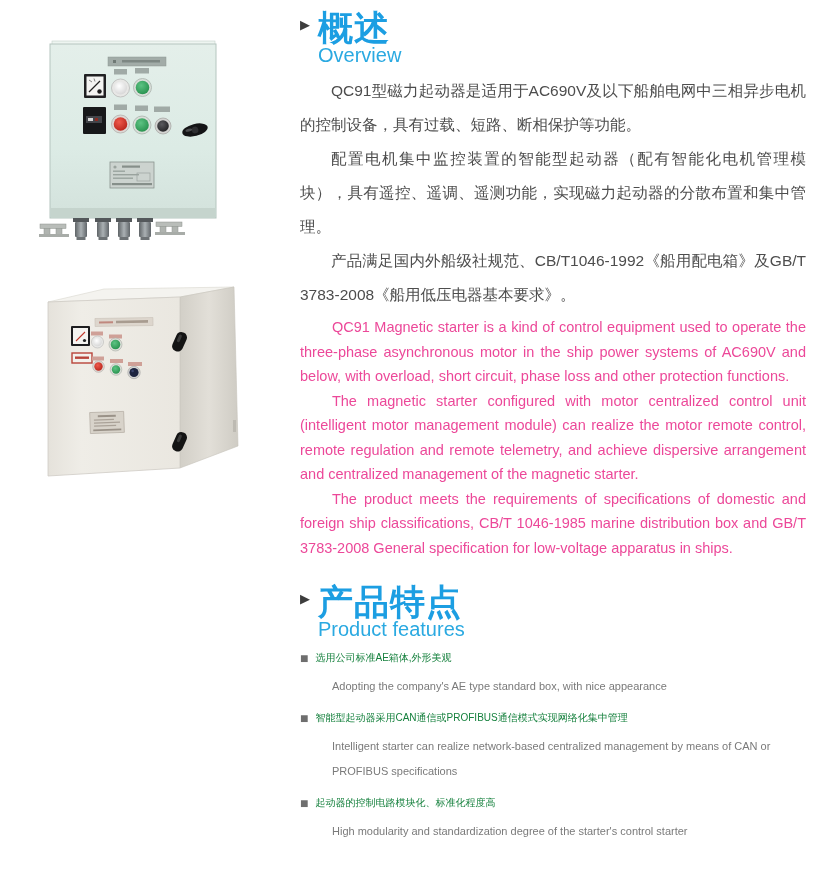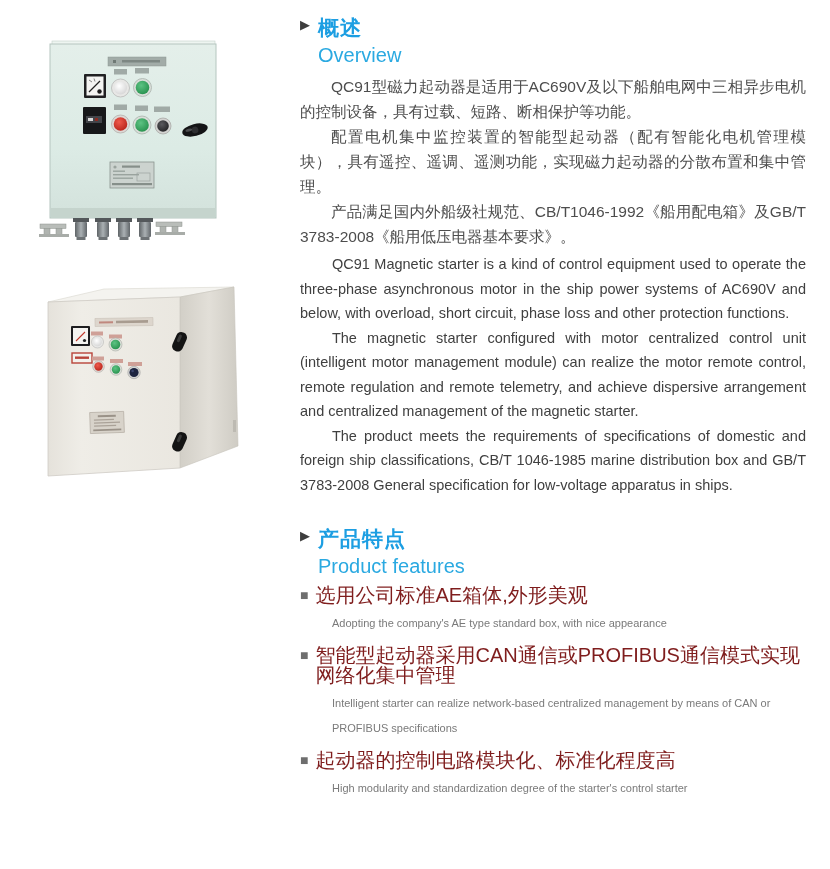--- a/index.html
+++ b/index.html
@@ -9,34 +9,34 @@
 
   
   .gallery { position:absolute; left:0; top:0; width:290px; height:520px; }
   .photo { position:absolute; }
 
   
   .content { position:absolute; left:300px; top:12px; width:506px; }
 
   .sec-header { position:relative; padding-left:18px; }
   .sec-arrow { position:absolute; left:0; top:6px; font-size:13px; color:#3d3d3d; line-height:1; }
-  .sec-title-cn { font-size:21px; font-weight:bold; color:#1c9ee2; line-height:32px; letter-spacing:1px; }
+  .sec-title-cn { font-size:35px; font-weight:bold; color:#1c9ee2; line-height:32px; letter-spacing:1px; }
   .sec-title-en { font-size:20px; color:#2aa9e1; line-height:20px; margin-top:1px; }
 
   .cn-block { margin-top:9px; }
-  .p-cn { font-size:15.5px; color:#4d4d4d; line-height:25px; text-align:justify; text-indent:2em; }
+  .p-cn { font-size:15.5px; color:#4d4d4d; line-height:34px; text-align:justify; text-indent:2em; }
   .en-block { margin-top:3px; }
-  .p-en { font-size:14.5px; color:#404040; line-height:24.5px; text-align:justify; text-indent:2.2em; }
+  .p-en { font-size:14.5px; color:#ec4899; line-height:24.5px; text-align:justify; text-indent:2.2em; }
 
   .sec2 { margin-top:26px; }
   .feature-list { margin-top:9px; }
   .feature { margin-bottom:9px; }
   .feature-cn-row { display:flex; align-items:flex-start; gap:7px; }
   .feature-bullet { font-size:14px; color:#6e6e6e; line-height:20px; }
-  .feature-cn { font-size:20px; color:#7f1d1d; line-height:20px; }
+  .feature-cn { font-size:10px; color:#15803d; line-height:20px; }
   .feature-en { margin-left:32px; margin-top:6px; width:458px;
                 font-size:11px; color:#7a7a7a; line-height:25px; }
 
   svg { display:block; }
 </style>
 </head>
 <body>
 
 <div class="page">
 

